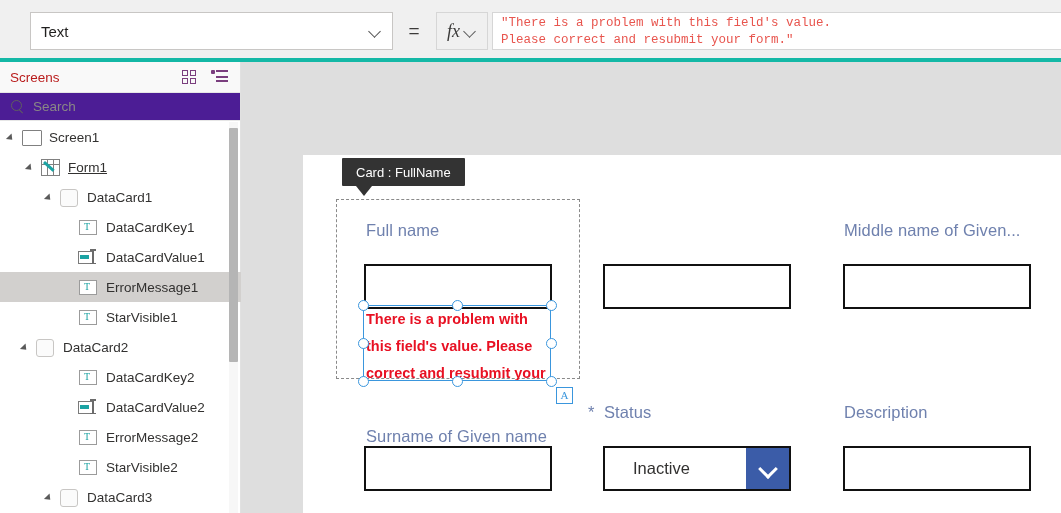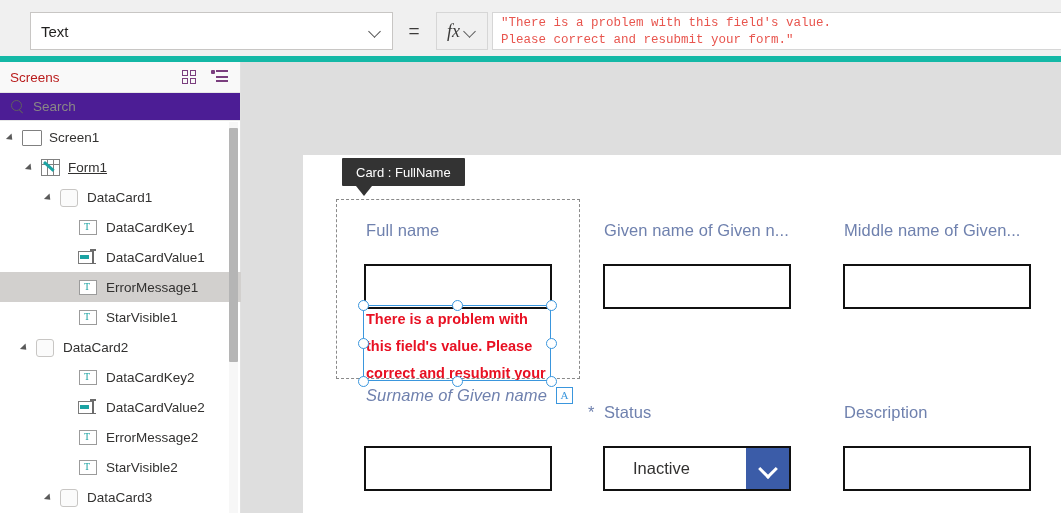--- a/index.html
+++ b/index.html
@@ -9,21 +9,21 @@
     overflow: hidden;
     font-family: "Liberation Sans", sans-serif;
     background: #ffffff;
   }
   #app { position: relative; width: 1061px; height: 513px; background: #f3f2f1; }
 
   
   .propbar {
     position: absolute; left: 0; top: 0; width: 1061px; height: 62px;
     background: #f0f0f0;
-    border-bottom: 6px solid #14b8a6;
+    border-bottom: 4px solid #14b8a6;
   }
   .prop-select {
     position: absolute; left: 30px; top: 12px; width: 363px; height: 38px;
     background: #ffffff; border: 1px solid #c8c6c4;
     display: flex; align-items: center; padding: 0 10px;
   }
   .prop-select .psel-text {
     font-size: 15px; color: #201f1e; flex: 1;
   }
   .chev-sm { width: 14px; height: 14px; position: relative; flex: 0 0 auto; }
@@ -404,23 +404,22 @@
       </div>
     <div class="tree-scrollbar"></div>
   </div>
 
   <div class="canvas-bg"></div>
   <div class="app-canvas"></div>
 
   <div class="card-dashed"></div>
 
   <div class="fld-label" style="left:366px; top:221px;">Full name</div>
-  <div class="fld-label" style="left:604px; top:221px;">Given name of Given n...</div>
   <div class="fld-label" style="left:844px; top:221px;">Middle name of Given...</div>
-  <div class="fld-label" style="left:366px; top:386px;font-style:italic;">Surname of Given name</div>
+  <div class="fld-label" style="left:366px; top:427px;">Surname of Given name</div>
   <div class="fld-label" style="left:588px; top:403px;">*</div>
   <div class="fld-label" style="left:604px; top:403px;">Status</div>
   <div class="fld-label" style="left:844px; top:403px;">Description</div>
 
   <div class="fld-box" style="left:364px; top:264px; width:188px; height:45px;"></div>
   <div class="fld-box" style="left:603px; top:264px; width:188px; height:45px;"></div>
   <div class="fld-box" style="left:843px; top:264px; width:188px; height:45px;"></div>
   <div class="fld-box" style="left:364px; top:446px; width:188px; height:45px;"></div>
   <div class="fld-box" style="left:843px; top:446px; width:188px; height:45px;"></div>
 

